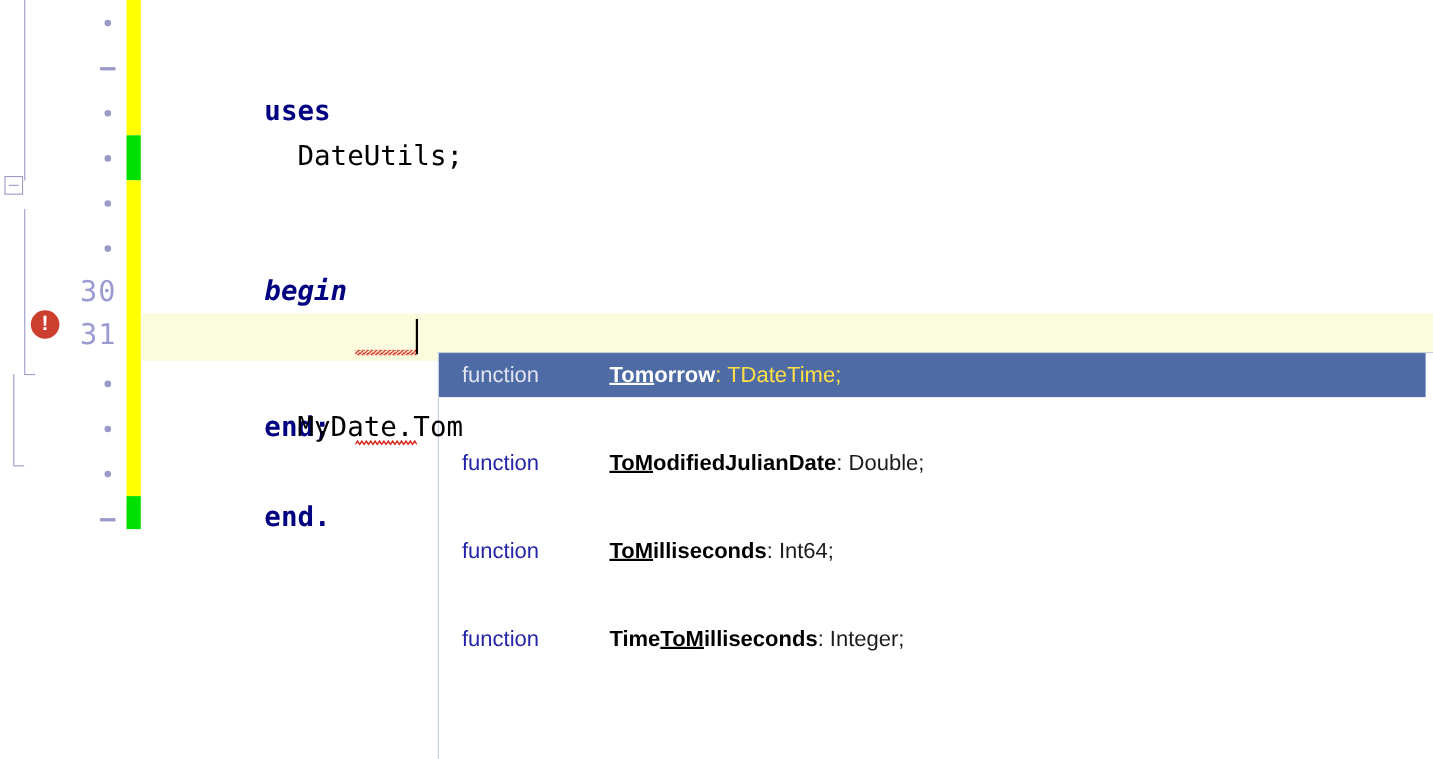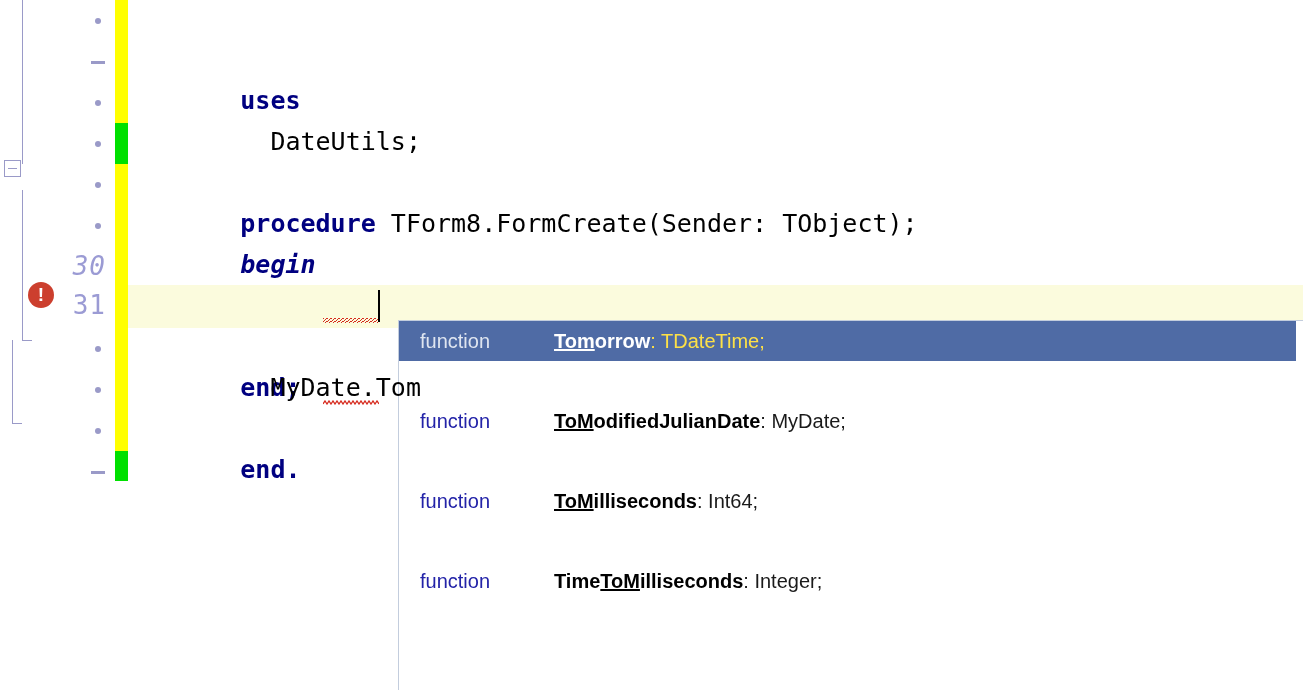--- a/index.html
+++ b/index.html
@@ -192,21 +192,21 @@
     <div class="mark-row" style="top:369px;">
         <span class="mark-dot"></span>
       </div>
     <div class="mark-row" style="top:410px;">
         <span class="mark-dot"></span>
       </div>
     <div class="mark-row" style="top:451px;">
         <span class="mark-dash"></span>
       </div>
 
-    <div class="line-no" style="top:246px;font-style:italic;">30</div>
+    <div class="line-no" style="top:246px;">30</div>
     <div class="line-no" style="top:285px;">31</div>
 
     <div class="err-icon" style="top:282px;">!</div>
   </div>
 
   <div class="change-bar change-yellow" style="top:0px;height:123px;"></div>
   <div class="change-bar change-green" style="top:123px;height:41px;"></div>
   <div class="change-bar change-yellow" style="top:164px;height:287px;"></div>
   <div class="change-bar change-green" style="top:451px;height:30px;"></div>
 
@@ -231,23 +231,20 @@
     </div>
 
     <div class="code-line" style="top:68px;">
       <span class="txt id">  DateUtils;</span>
     </div>
 
     <div class="code-line" style="top:109px;">
       <span class="txt"></span>
     </div>
 
-    <div class="code-line" style="top:150px;">
-      <span class="txt"><span class="kw">procedure</span><span class="id"> TForm8.FormCreate(Sender: TObject);</span></span>
-    </div>
 
     <div class="code-line" style="top:191px;font-style:italic;">
       <span class="txt kw">begin</span>
     </div>
 
     <div class="code-line" style="top:232px;">
       <span class="txt"><span class="id" style="visibility:hidden">&nbsp;&nbsp;</span><span class="kw">var</span><span class="id"> MyDate: TDateTime := TDateTime.NowUTC;</span></span>
     </div>
 
     <div class="code-line" style="top:273px;">
@@ -282,21 +279,21 @@
 
   <div id="popup">
 
     <div class="ac-row sel" style="top:0px;">
       <span class="ac-kind">function</span>
       <span class="ac-sig"><span class="ac-name"></span><span class="ac-name ac-match">Tom</span><span class="ac-name">orrow</span><span class="ac-type">: TDateTime;</span></span>
     </div>
 
     <div class="ac-row" style="top:40px;">
       <span class="ac-kind">function</span>
-      <span class="ac-sig"><span class="ac-name"></span><span class="ac-name ac-match">ToM</span><span class="ac-name">odifiedJulianDate</span><span class="ac-type">: MyDate;</span></span>
+      <span class="ac-sig"><span class="ac-name"></span><span class="ac-name ac-match">ToM</span><span class="ac-name">odifiedJulianDate</span><span class="ac-type">: Double;</span></span>
     </div>
 
     <div class="ac-row" style="top:80px;">
       <span class="ac-kind">function</span>
       <span class="ac-sig"><span class="ac-name"></span><span class="ac-name ac-match">ToM</span><span class="ac-name">illiseconds</span><span class="ac-type">: Int64;</span></span>
     </div>
 
     <div class="ac-row" style="top:120px;">
       <span class="ac-kind">function</span>
       <span class="ac-sig"><span class="ac-name">Time</span><span class="ac-name ac-match">ToM</span><span class="ac-name">illiseconds</span><span class="ac-type">: Integer;</span></span>

